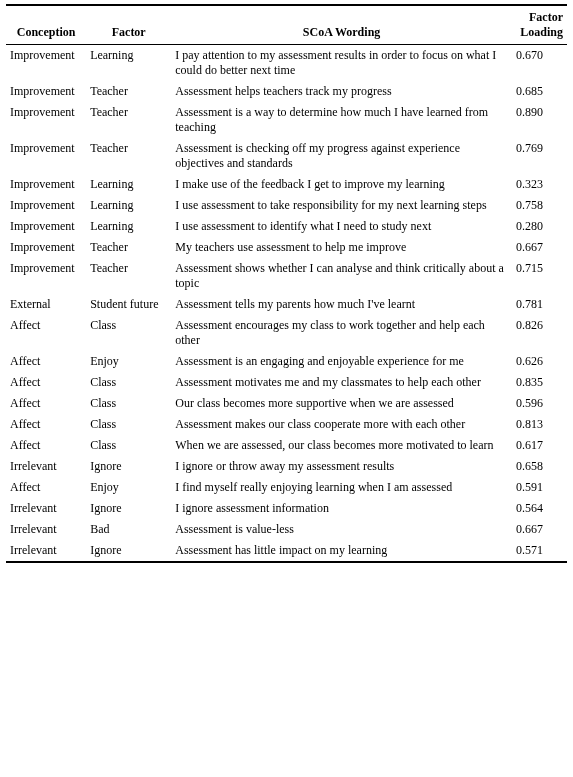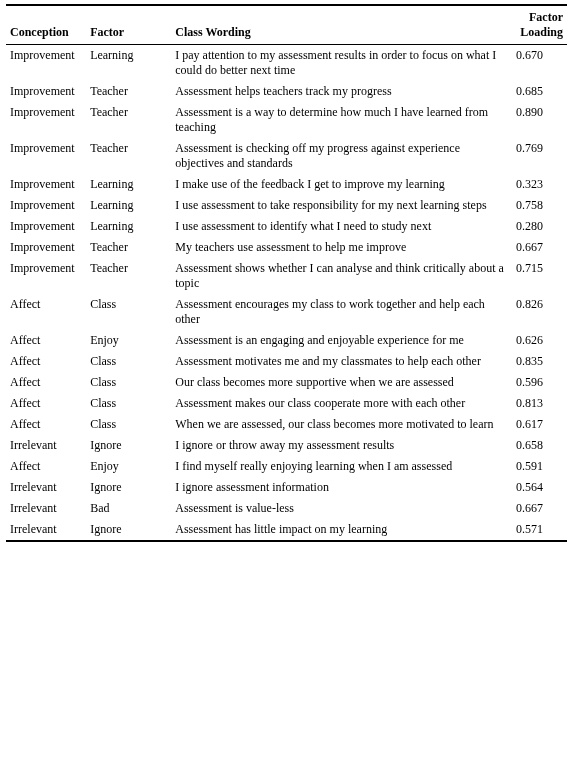--- a/index.html
+++ b/index.html
@@ -23,21 +23,21 @@
       border-top: 2px solid #000;
       border-bottom: 2px solid #000;
     }
     thead tr {
       border-bottom: 1px solid #000;
     }
     thead th {
       font-weight: bold;
       padding: 4px 4px 4px 4px;
       vertical-align: bottom;
-      text-align: left;
+      text-align: center;
     }
     thead th.right {
       text-align: right;
     }
     tbody tr {
       border-bottom: none;
     }
     tbody td {
       padding: 3px 4px;
       vertical-align: top;
@@ -56,21 +56,21 @@
   </style>
 </head>
 <body>
 
 <div class="table-container">
   <table>
     <thead>
       <tr>
         <th class="col-conception">Conception</th>
         <th class="col-factor">Factor</th>
-        <th class="col-scoa">Class Wording</th>
+        <th class="col-scoa">SCoA Wording</th>
         <th class="col-loading right">Factor Loading</th>
       </tr>
     </thead>
     <tbody id="table-body">
     <tr>
           <td>Improvement</td>
           <td>Learning</td>
           <td>I pay attention to my assessment results in order to focus on what I could do better next time</td>
           <td class="right">0.670</td>
         </tr>
@@ -116,20 +116,26 @@
           <td>My teachers use assessment to help me improve</td>
           <td class="right">0.667</td>
         </tr>
         <tr>
           <td>Improvement</td>
           <td>Teacher</td>
           <td>Assessment shows whether I can analyse and think critically about a topic</td>
           <td class="right">0.715</td>
         </tr>
         <tr>
+          <td>External</td>
+          <td>Student future</td>
+          <td>Assessment tells my parents how much I've learnt</td>
+          <td class="right">0.781</td>
+        </tr>
+        <tr>
           <td>Affect</td>
           <td>Class</td>
           <td>Assessment encourages my class to work together and help each other</td>
           <td class="right">0.826</td>
         </tr>
         <tr>
           <td>Affect</td>
           <td>Enjoy</td>
           <td>Assessment is an engaging and enjoyable experience for me</td>
           <td class="right">0.626</td>

